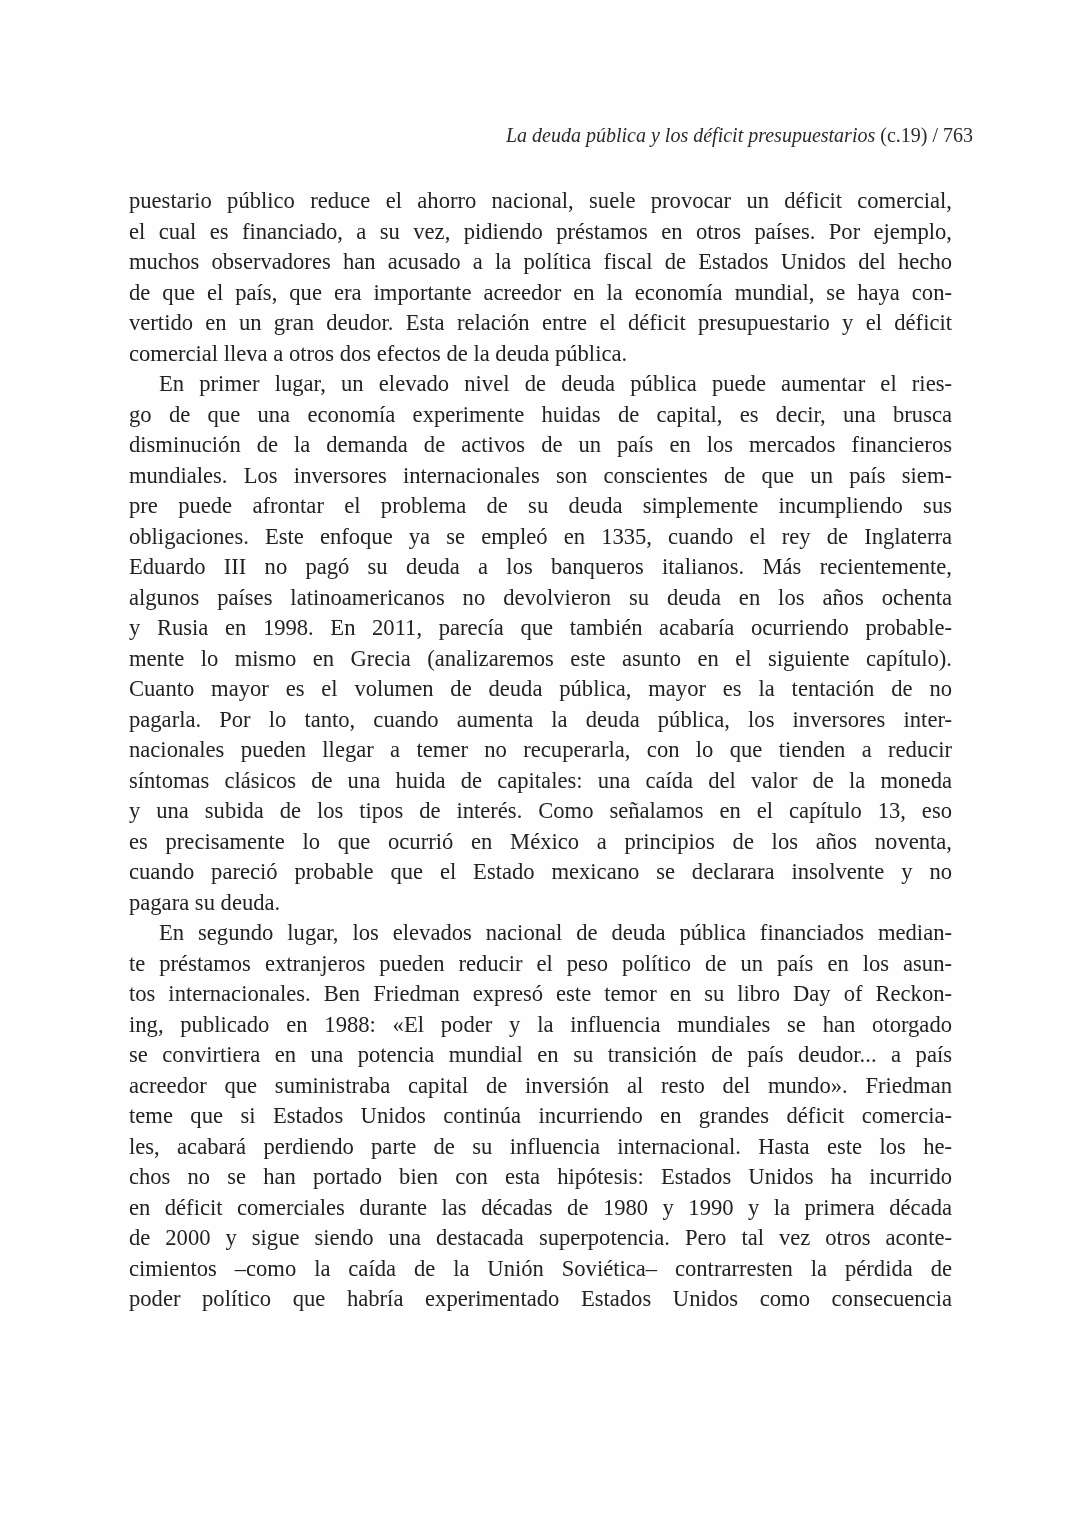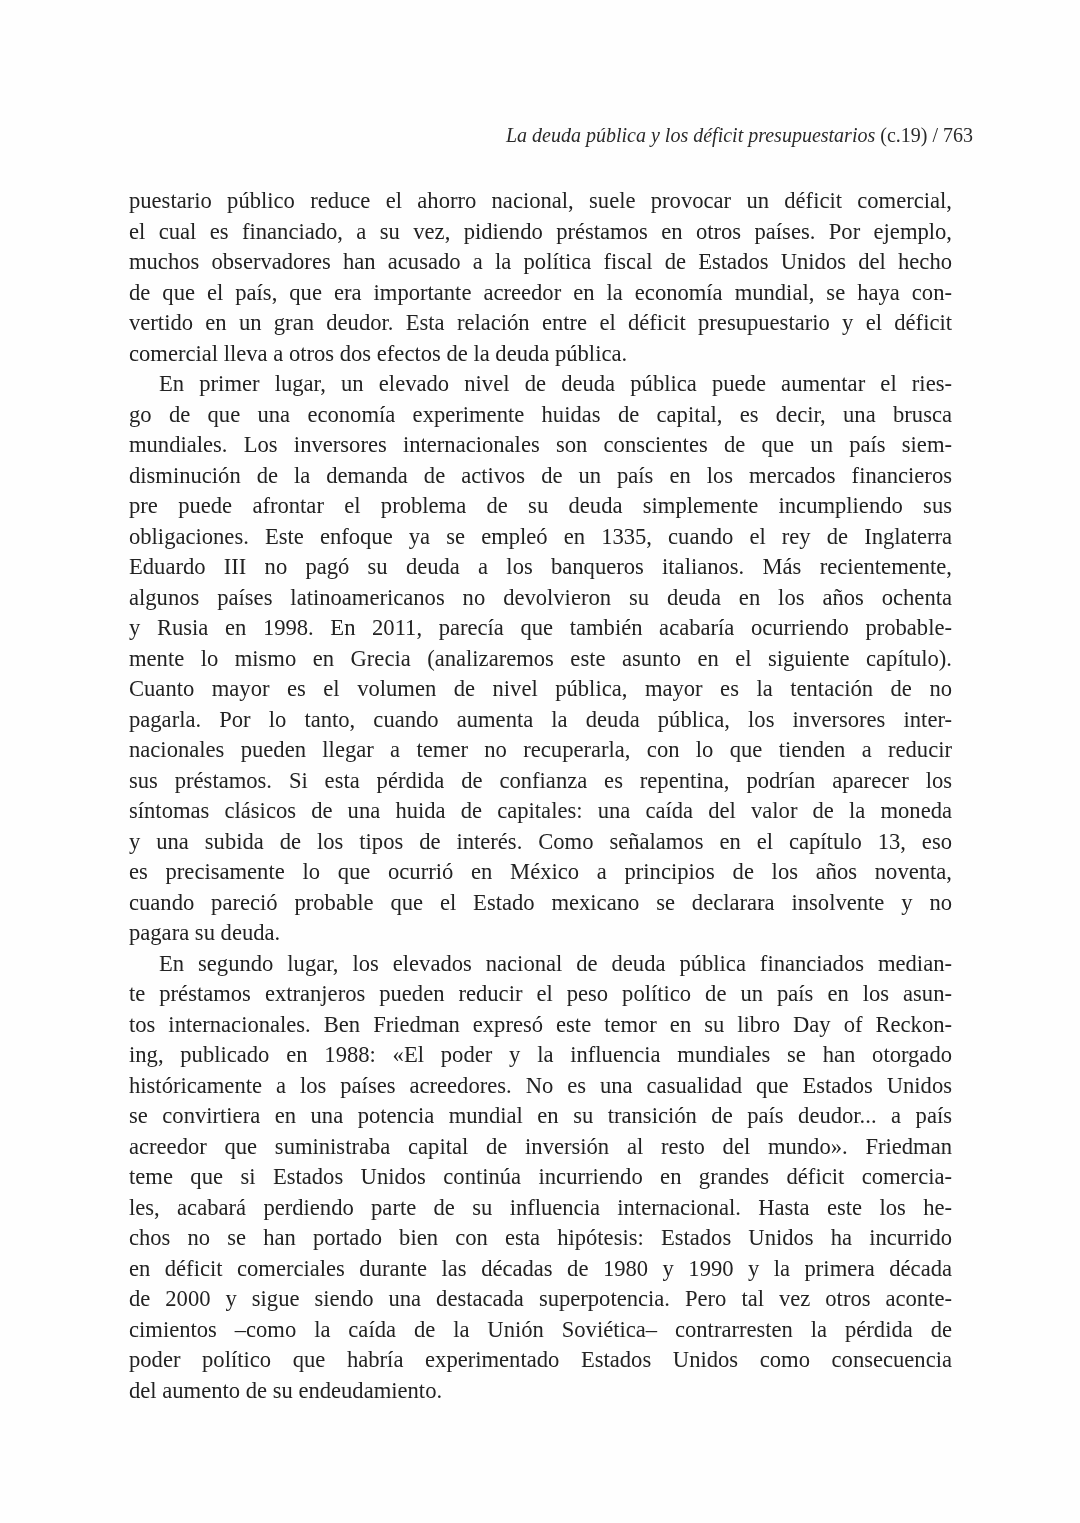--- a/index.html
+++ b/index.html
@@ -44,51 +44,48 @@
       <span class="line">el cual es financiado, a su vez, pidiendo préstamos en otros países. Por ejemplo,</span>
       <span class="line">muchos observadores han acusado a la política fiscal de Estados Unidos del hecho</span>
       <span class="line">de que el país, que era importante acreedor en la economía mundial, se haya con-</span>
       <span class="line">vertido en un gran deudor. Esta relación entre el déficit presupuestario y el déficit</span>
       <span class="line last">comercial lleva a otros dos efectos de la deuda pública.</span>
     </div>
 
     <div>
       <span class="line indent">En primer lugar, un elevado nivel de deuda pública puede aumentar el ries-</span>
       <span class="line">go de que una economía experimente huidas de capital, es decir, una brusca</span>
+      <span class="line">disminución de la demanda de activos de un país en los mercados financieros</span>
       <span class="line">mundiales. Los inversores internacionales son conscientes de que un país siem-</span>
-      <span class="line">disminución de la demanda de activos de un país en los mercados financieros</span>
       <span class="line">pre puede afrontar el problema de su deuda simplemente incumpliendo sus</span>
       <span class="line">obligaciones. Este enfoque ya se empleó en 1335, cuando el rey de Inglaterra</span>
       <span class="line">Eduardo III no pagó su deuda a los banqueros italianos. Más recientemente,</span>
       <span class="line">algunos países latinoamericanos no devolvieron su deuda en los años ochenta</span>
       <span class="line">y Rusia en 1998. En 2011, parecía que también acabaría ocurriendo probable-</span>
       <span class="line">mente lo mismo en Grecia (analizaremos este asunto en el siguiente capítulo).</span>
-      <span class="line">Cuanto mayor es el volumen de nivel pública, mayor es la tentación de no</span>
+      <span class="line">Cuanto mayor es el volumen de deuda pública, mayor es la tentación de no</span>
       <span class="line">pagarla. Por lo tanto, cuando aumenta la deuda pública, los inversores inter-</span>
       <span class="line">nacionales pueden llegar a temer no recuperarla, con lo que tienden a reducir</span>
-      <span class="line">sus préstamos. Si esta pérdida de confianza es repentina, podrían aparecer los</span>
       <span class="line">síntomas clásicos de una huida de capitales: una caída del valor de la moneda</span>
       <span class="line">y una subida de los tipos de interés. Como señalamos en el capítulo 13, eso</span>
       <span class="line">es precisamente lo que ocurrió en México a principios de los años noventa,</span>
       <span class="line">cuando pareció probable que el Estado mexicano se declarara insolvente y no</span>
       <span class="line last">pagara su deuda.</span>
     </div>
 
     <div>
       <span class="line indent">En segundo lugar, los elevados nacional de deuda pública financiados median-</span>
       <span class="line">te préstamos extranjeros pueden reducir el peso político de un país en los asun-</span>
       <span class="line"><span>tos internacionales. Ben Friedman expresó este temor en su libro </span><span class="it">Day of Reckon-</span></span>
       <span class="line"><span class="it">ing</span><span>, publicado en 1988: «El poder y la influencia mundiales se han otorgado</span></span>
-      <span class="line">históricamente a los países acreedores. No es una casualidad que Estados Unidos</span>
       <span class="line">se convirtiera en una potencia mundial en su transición de país deudor... a país</span>
       <span class="line">acreedor que suministraba capital de inversión al resto del mundo». Friedman</span>
       <span class="line">teme que si Estados Unidos continúa incurriendo en grandes déficit comercia-</span>
       <span class="line">les, acabará perdiendo parte de su influencia internacional. Hasta este los he-</span>
       <span class="line">chos no se han portado bien con esta hipótesis: Estados Unidos ha incurrido</span>
       <span class="line">en déficit comerciales durante las décadas de 1980 y 1990 y la primera década</span>
       <span class="line">de 2000 y sigue siendo una destacada superpotencia. Pero tal vez otros aconte-</span>
       <span class="line">cimientos –como la caída de la Unión Soviética– contrarresten la pérdida de</span>
       <span class="line">poder político que habría experimentado Estados Unidos como consecuencia</span>
-      <span class="line last">del aumento de su endeudamiento.</span>
     </div>
 
   </div>
 </div>
 
 </body></html>

